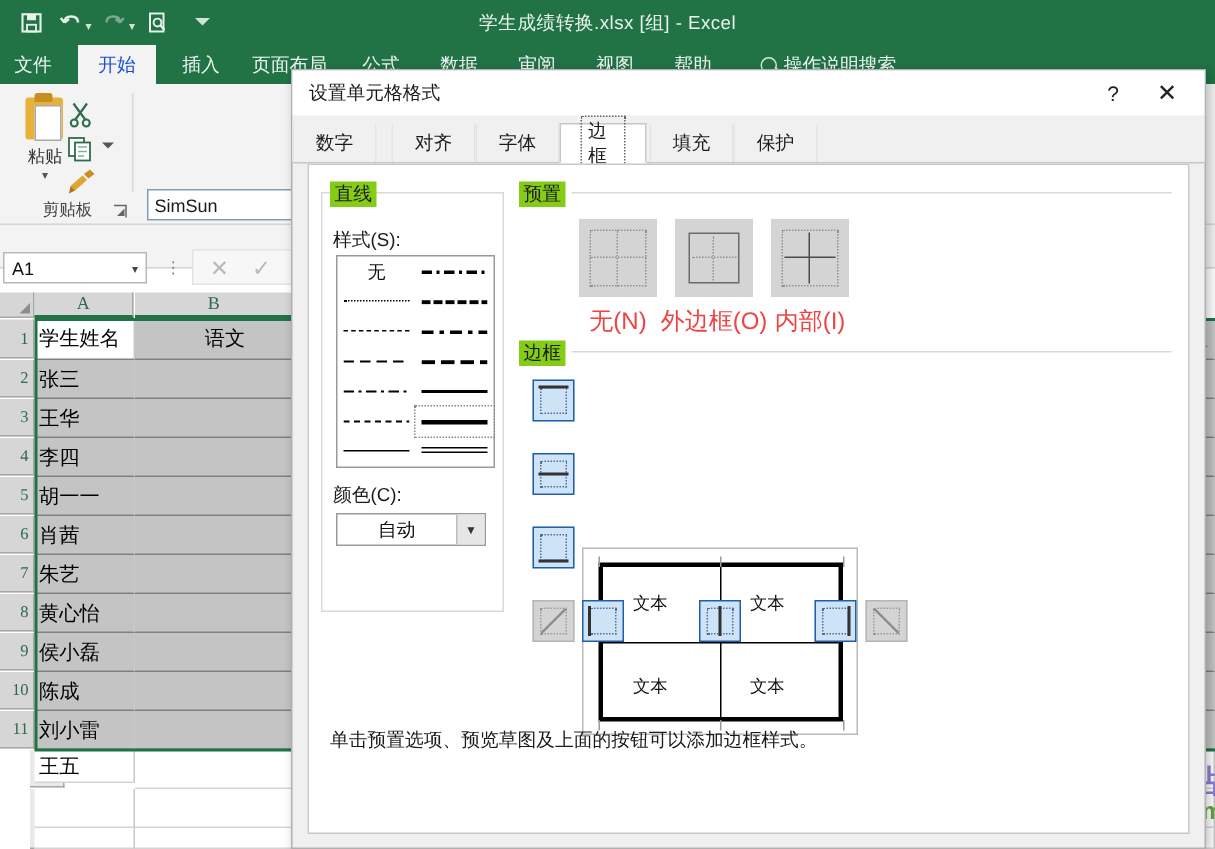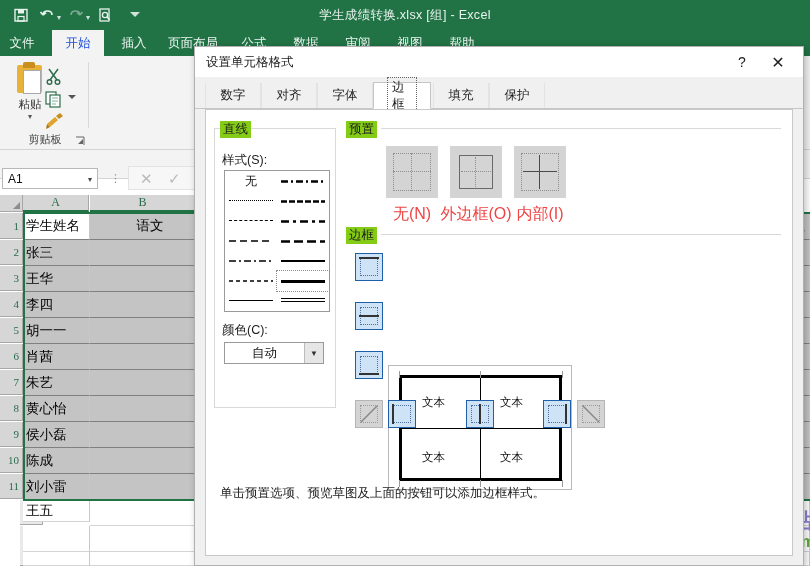--- a/index.html
+++ b/index.html
@@ -326,20 +326,24 @@
   <div class="tabstrip">
     <div class="tab" style="left:0px; width:44px">文件</div>
     <div class="tab active" style="left:52px; width:52px">开始</div>
     <div class="tab" style="left:112px; width:44px">插入</div>
     <div class="tab" style="left:162px; width:62px">页面布局</div>
     <div class="tab" style="left:232px; width:44px">公式</div>
     <div class="tab" style="left:284px; width:44px">数据</div>
     <div class="tab" style="left:336px; width:44px">审阅</div>
     <div class="tab" style="left:388px; width:44px">视图</div>
     <div class="tab" style="left:440px; width:44px">帮助</div>
+    <div class="tab tellme" style="left:492px; width:120px">
+      <span class="mag"></span>
+      <span>操作说明搜索</span>
+    </div>
   </div>
 
   <div class="ribbon">
 
     <div class="grp" style="left:0px; width:90px">
       <div class="paste-btn">
         <div class="paste-ico">
           <div class="clip-body"></div>
           <div class="clip-top"></div>
           <div class="clip-page"></div>
@@ -377,20 +381,23 @@
       <div class="grp-dialog">
         <svg width="10" height="10" viewBox="0 0 10 10">
             <path d="M1 1 h8 v8" stroke="#666" stroke-width="1" fill="none"></path>
             <path d="M8 8 L3 8 L8 3 z" fill="#666"></path>
           </svg>
       </div>
       <div class="grp-sep" style="left:88px"></div>
     </div>
 
     <div class="grp" style="left:90px; width:110px"></div>
+    <div class="fontname">
+      <span>SimSun</span>
+    </div>
     <div class="bold-row">
       <div class="fbtn" style="font-weight:bold">B</div>
       <div class="fbtn i">I</div>
       <div class="fbtn u">U</div>
       <div class="fbtn" style="font-size:8px">▾</div>
     </div>
   </div>
 
   <div class="formulabar"></div>
   <div class="namebox">
@@ -489,21 +496,21 @@
 </div>
 
 <div id="dialog">
   <div class="dlg-title">
     <span class="dlg-title-txt">设置单元格格式</span>
   </div>
   <div class="dlg-help">?</div>
   <div class="dlg-close">✕</div>
 
   <div class="dlg-tabs">
-    <div class="dtab" style="left:10px;  width:56px">数字</div>
+    <div class="dtab" style="left:0;  width:56px">数字</div>
     <div class="dtab" style="left:66px;  width:56px">对齐</div>
     <div class="dtab" style="left:122px; width:56px">字体</div>
     <div class="dtab sel" style="left:178px; width:58px">
       <span class="dtab-inner">边框</span>
     </div>
     <div class="dtab" style="left:238px; width:56px">填充</div>
     <div class="dtab" style="left:294px; width:56px">保护</div>
   </div>
 
   <div class="dlg-body">

